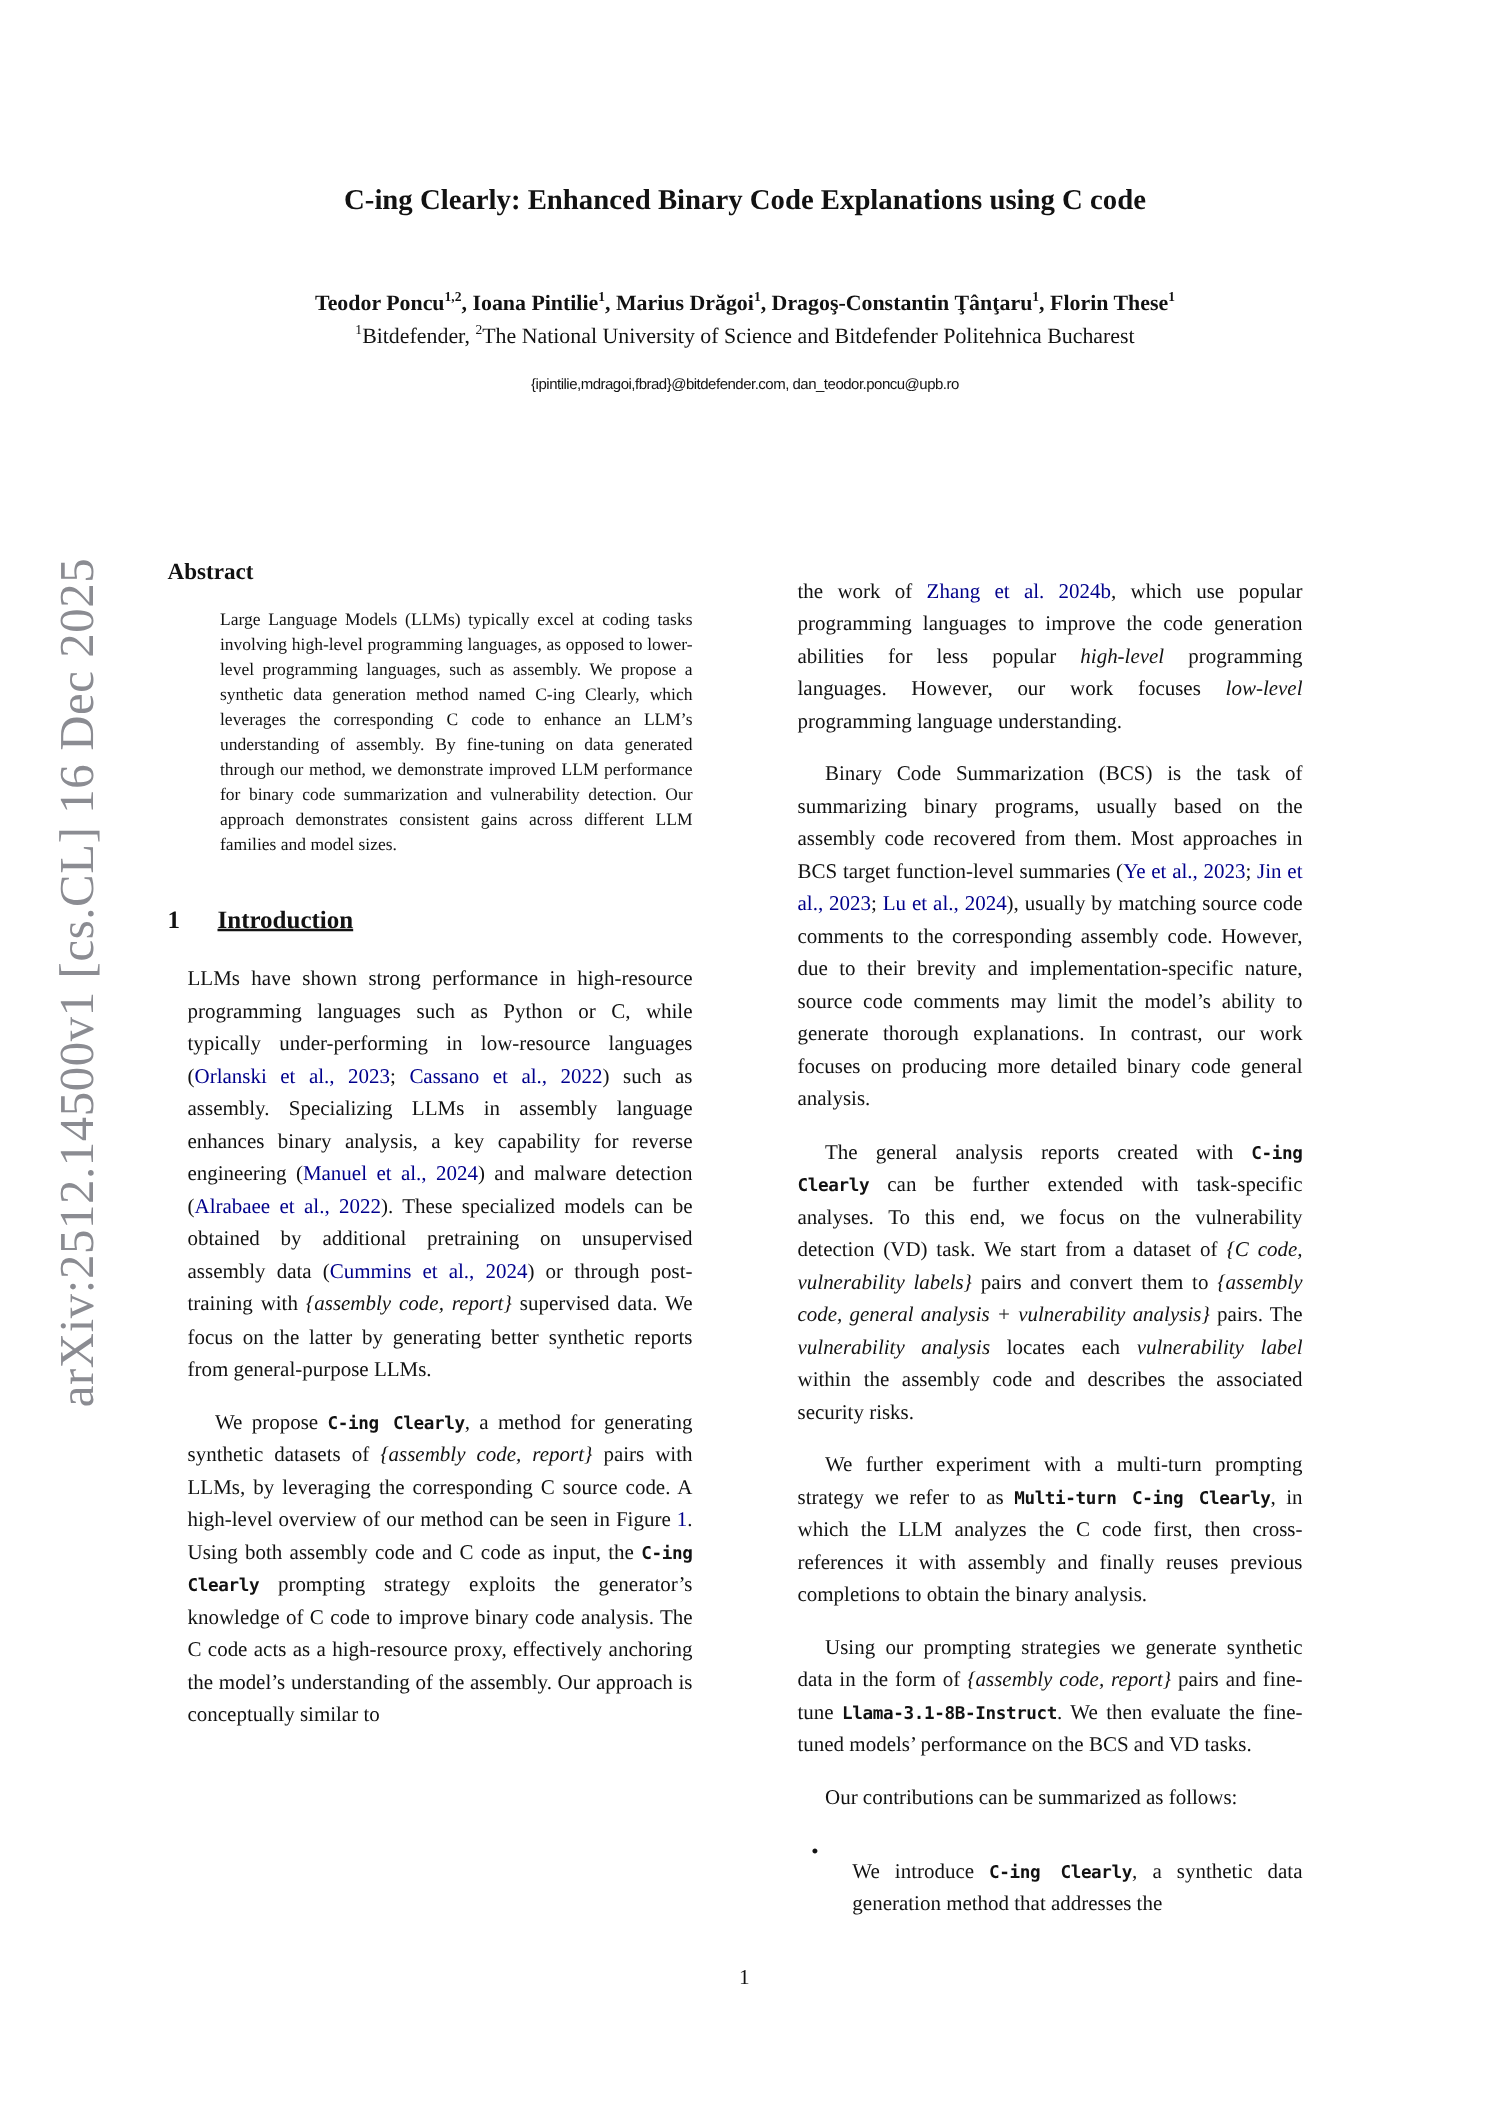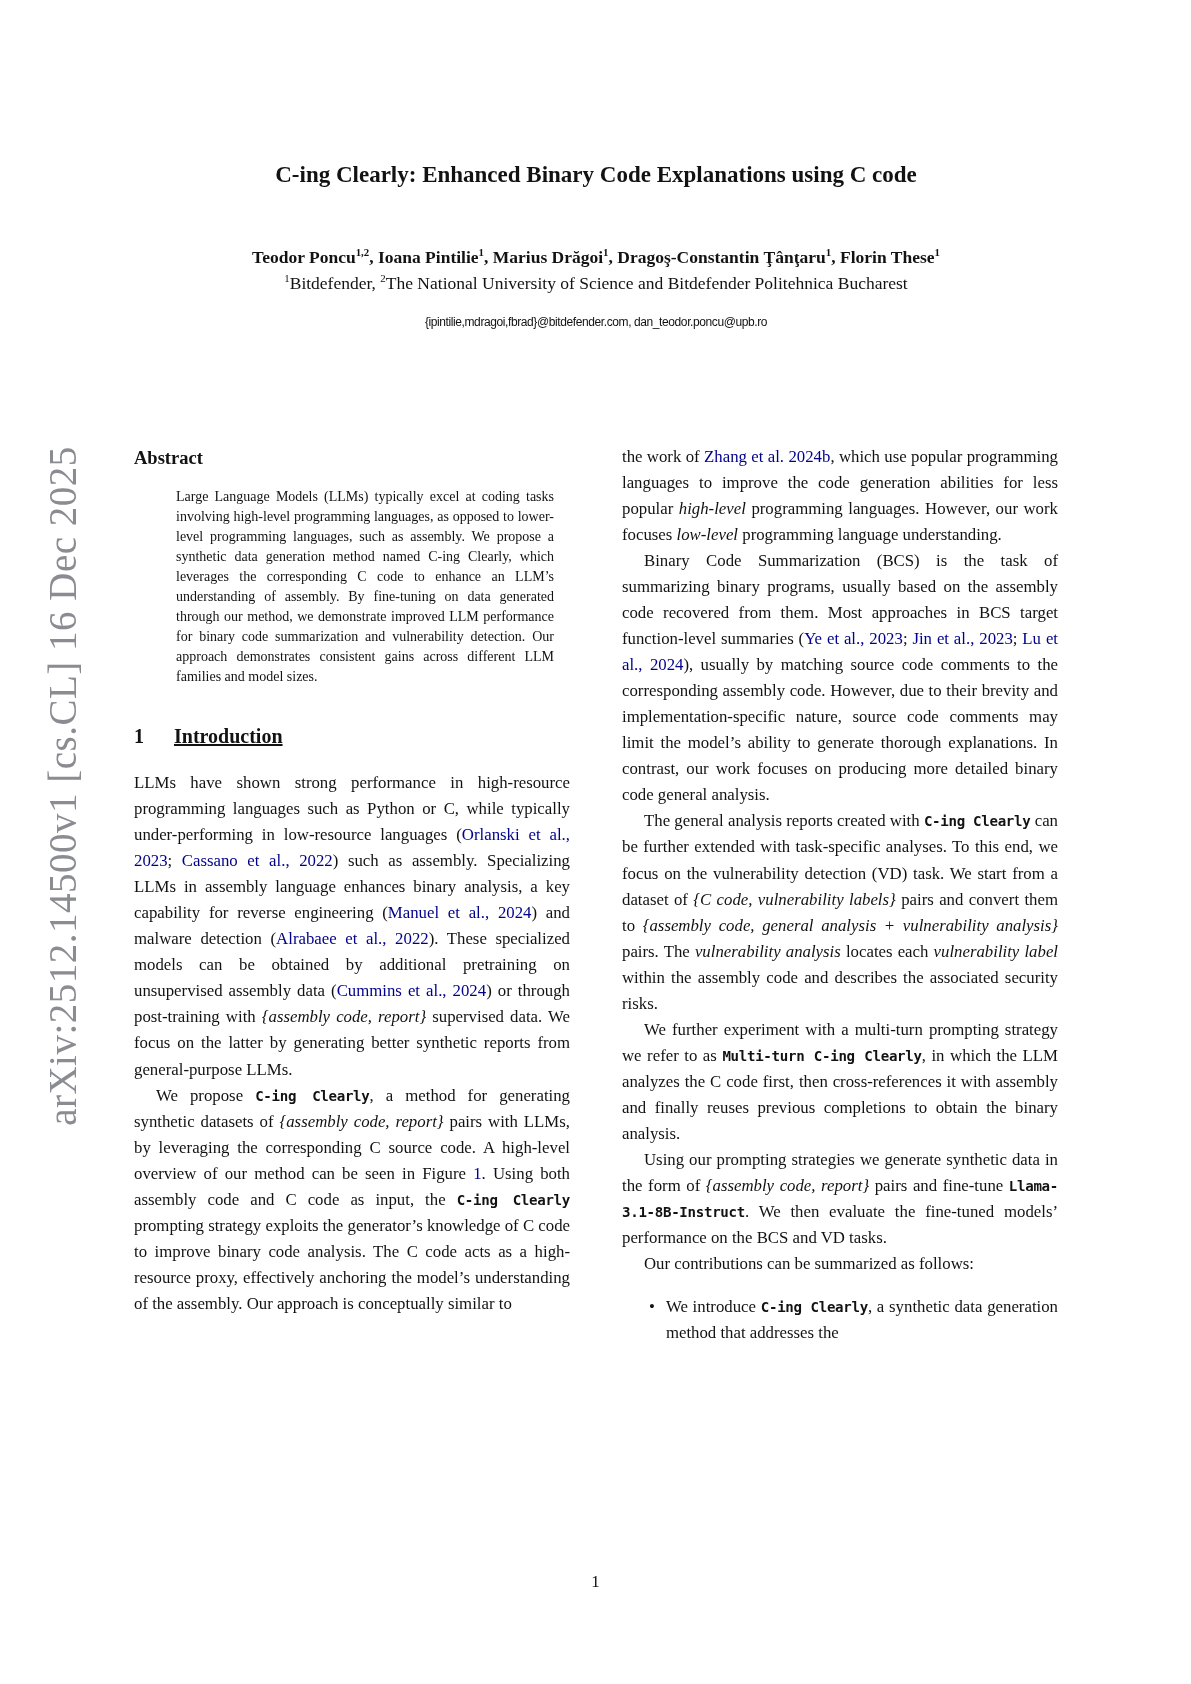--- a/index.html
+++ b/index.html
@@ -26,21 +26,21 @@
   .header {
     position: absolute;
     top: 146px;
     left: 134px;
     width: 924px;
     text-align: center;
   }
   .title {
     font-size: 23px;
     font-weight: bold;
-    margin: 15px;
+    margin: 0;
     line-height: 1.25;
   }
   .authors {
     margin-top: 56px;
     font-size: 17.5px;
     font-weight: bold;
     line-height: 1.35;
   }
   .authors sup, .affiliations sup { font-size: 0.62em; line-height: 0; }
   .affiliations {
@@ -78,21 +78,21 @@
     font-size: 20px;
     font-weight: bold;
     margin: 38px 0 22px 0;
     text-decoration: underline;
   }
   .sec-num { display: inline-block; min-width: 40px; }
   p.body {
     font-size: 16.8px;
     line-height: 1.55;
     text-align: justify;
-    margin: 0;
+    margin: 16px;
   }
   p.indent { text-indent: 22px; }
   .seg-i { font-style: italic; }
   .seg-m {
     font-family: "DejaVu Sans Mono", monospace;
     font-weight: bold;
     font-size: 0.84em;
     letter-spacing: -0.3px;
   }
   .seg-l { color: #00008B; cursor: pointer; text-decoration: none; }

